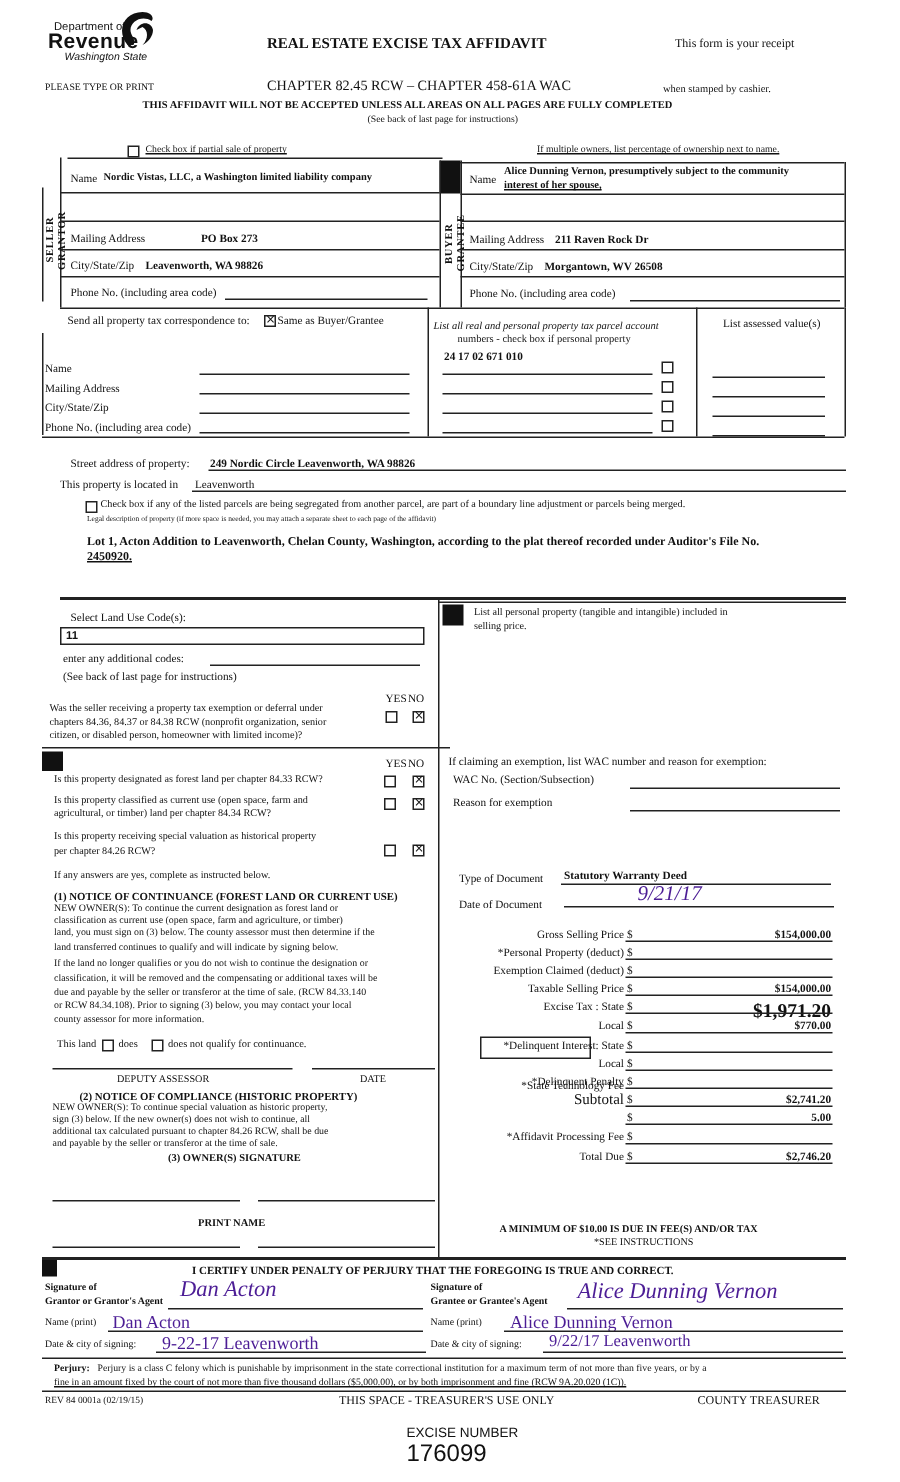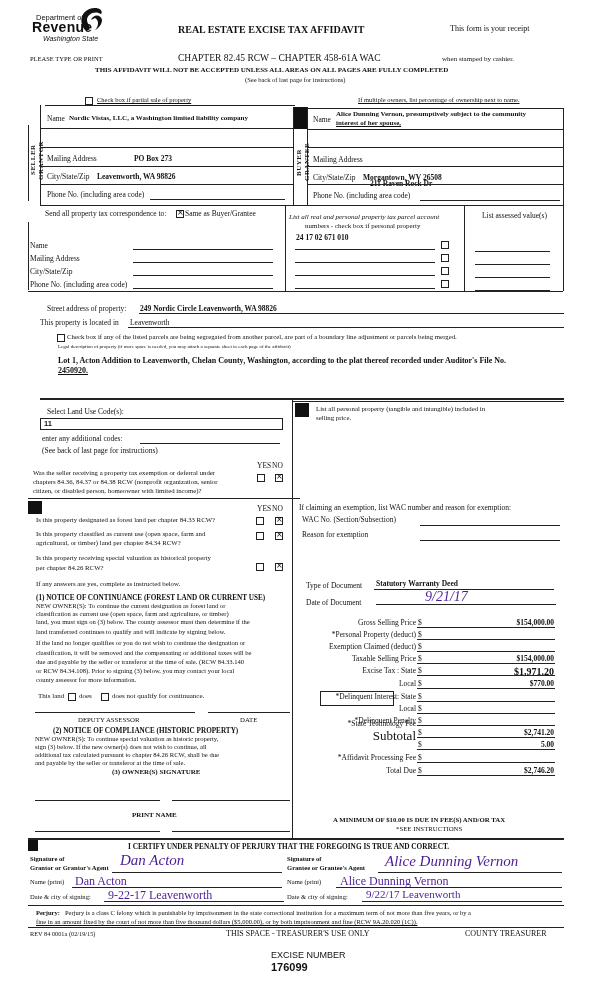--- a/index.html
+++ b/index.html
@@ -66,21 +66,21 @@
 <div class="vl" style="left:293px;top:107px;height:98px;"></div>
 <div class="vl" style="left:307px;top:107px;height:98px;"></div>
 <div class="vl" style="left:563px;top:108px;height:97px;"></div>
 <div class="vtext" style="left:295px;top:132px;height:60px;width:11px;">BUYER GRANTEE</div>
 <span class="a" style="left:313px;top:115px;">Name</span>
 <span class="a b" style="left:336px;top:110px;font-size:7px;">Alice Dunning Vernon,  presumptively subject to the community</span>
 <span class="a b" style="left:336px;top:119px;font-size:7px;text-decoration:underline;">interest of her spouse,</span>
 <div class="hl" style="left:307px;top:129px;width:256px;"></div>
 <div class="hl" style="left:307px;top:147px;width:256px;"></div>
 <span class="a" style="left:313px;top:155px;">Mailing Address</span>
-<span class="a b" style="left:370px;top:155px;margin-top:24px;">211 Raven Rock Dr</span>
+<span class="a b" style="left:370px;top:155px;">211 Raven Rock Dr</span>
 <div class="hl" style="left:307px;top:166px;width:256px;"></div>
 <span class="a" style="left:313px;top:173px;">City/State/Zip</span>
 <span class="a b" style="left:363px;top:173px;">Morgantown, WV  26508</span>
 <div class="hl" style="left:307px;top:184px;width:256px;"></div>
 <span class="a" style="left:313px;top:191px;">Phone No. (including area code)</span>
 <div class="hl" style="left:420px;top:200px;width:140px;"></div>
 
 <div class="vl" style="left:28px;top:222px;height:68px;"></div>
 <span class="a" style="left:45px;top:209px;">Send all property tax correspondence to:</span>
 <div class="cb x" style="left:176px;top:210px;"></div>
@@ -235,39 +235,39 @@
     <span class="a r" style="left: 300px; top: 642px; width: 116px; font-size: 7.5px;">Exemption Claimed (deduct)</span>
     <span class="a" style="left: 418px; top: 642px; font-size: 7.5px;">$</span>
     <span class="a b r" style="left: 430px; top: 642px; width: 124px; font-size: 7.5px;"></span>
     <div class="hl" style="left: 417px; top: 651px; width: 138px;"></div>
     <span class="a r" style="left: 300px; top: 654px; width: 116px; font-size: 7.5px;">Taxable Selling Price</span>
     <span class="a" style="left: 418px; top: 654px; font-size: 7.5px;">$</span>
     <span class="a b r" style="left: 430px; top: 654px; width: 124px; font-size: 7.5px;">$154,000.00</span>
     <div class="hl" style="left: 417px; top: 663px; width: 138px;"></div>
     <span class="a r" style="left: 300px; top: 666px; width: 116px; font-size: 7.5px;">Excise Tax : State</span>
     <span class="a" style="left: 418px; top: 666px; font-size: 7.5px;">$</span>
-    <span class="a b r" style="left: 430px; top: 666px; width: 124px; font-size: 10px;">$1,971.20</span>
+    <span class="a b r" style="left: 430px; top: 666px; width: 124px; font-size: 13px;">$1,971.20</span>
     <div class="hl" style="left: 417px; top: 675px; width: 138px;"></div>
     <span class="a r" style="left: 300px; top: 679px; width: 116px; font-size: 7.5px;">Local</span>
     <span class="a" style="left: 418px; top: 679px; font-size: 7.5px;">$</span>
     <span class="a b r" style="left: 430px; top: 679px; width: 124px; font-size: 7.5px;">$770.00</span>
     <div class="hl" style="left: 417px; top: 688px; width: 138px;"></div>
     <span class="a r" style="left: 300px; top: 692px; width: 116px; font-size: 7.5px;">*Delinquent Interest:  State</span>
     <span class="a" style="left: 418px; top: 692px; font-size: 7.5px;">$</span>
     <span class="a b r" style="left: 430px; top: 692px; width: 124px; font-size: 7.5px;"></span>
     <div class="hl" style="left: 417px; top: 701px; width: 138px;"></div>
     <span class="a r" style="left: 300px; top: 704px; width: 116px; font-size: 7.5px;">Local</span>
     <span class="a" style="left: 418px; top: 704px; font-size: 7.5px;">$</span>
     <span class="a b r" style="left: 430px; top: 704px; width: 124px; font-size: 7.5px;"></span>
     <div class="hl" style="left: 417px; top: 713px; width: 138px;"></div>
     <span class="a r" style="left: 300px; top: 716px; width: 116px; font-size: 7.5px;">*Delinquent Penalty</span>
     <span class="a" style="left: 418px; top: 716px; font-size: 7.5px;">$</span>
     <span class="a b r" style="left: 430px; top: 716px; width: 124px; font-size: 7.5px;"></span>
     <div class="hl" style="left: 417px; top: 725px; width: 138px;"></div>
-    <span class="a r" style="left: 300px; top: 728px; width: 116px; font-size: 13px;">Subtotal</span>
+    <span class="a r" style="left: 300px; top: 728px; width: 116px; font-size: 10px;">Subtotal</span>
     <span class="a" style="left: 418px; top: 728px; font-size: 7.5px;">$</span>
     <span class="a b r" style="left: 430px; top: 728px; width: 124px; font-size: 7.5px;">$2,741.20</span>
     <div class="hl" style="left: 417px; top: 737px; width: 138px;"></div>
     <span class="a r" style="left: 300px; top: 719px; width: 116px; font-size: 7.5px;">*State Technology Fee</span>
     <span class="a" style="left: 418px; top: 740px; font-size: 7.5px;">$</span>
     <span class="a b r" style="left: 430px; top: 740px; width: 124px; font-size: 7.5px;">5.00</span>
     <div class="hl" style="left: 417px; top: 749px; width: 138px;"></div>
     <span class="a r" style="left: 300px; top: 753px; width: 116px; font-size: 7.5px;">*Affidavit Processing Fee</span>
     <span class="a" style="left: 418px; top: 753px; font-size: 7.5px;">$</span>
     <span class="a b r" style="left: 430px; top: 753px; width: 124px; font-size: 7.5px;"></span>
@@ -309,13 +309,13 @@
 <div class="hl" style="left:28px;top:905px;width:536px;"></div>
 
 <span class="a b" style="left:36px;top:909px;font-size:6.5px;">Perjury:</span>
 <span class="a" style="left:65px;top:909px;font-size:6.5px;">Perjury is a class C felony which is punishable by imprisonment in the state correctional institution for a maximum term of not more than five years, or by a</span>
 <span class="a" style="left:36px;top:918px;font-size:6.5px;text-decoration:underline;">fine in an amount fixed by the court of not more than five thousand dollars ($5,000.00), or by both imprisonment and fine (RCW 9A.20.020 (1C)).</span>
 <div class="hl" style="left:28px;top:927px;width:536px;"></div>
 <span class="a" style="left:30px;top:930px;font-size:6.3px;">REV 84 0001a (02/19/15)</span>
 <span class="a" style="left:226px;top:929px;font-size:8px;">THIS SPACE - TREASURER'S USE ONLY</span>
 <span class="a" style="left:465px;top:929px;font-size:8px;">COUNTY TREASURER</span>
 <span class="a sans" style="left:271px;top:950px;font-size:9px;">EXCISE NUMBER</span>
-<span class="a sans" style="left:271px;top:961px;font-size:11px;font-weight:bold;">176099</span>
+<span class="a sans" style="left:271px;top:961px;font-size:16px;">176099</span>
 
 </body></html>

